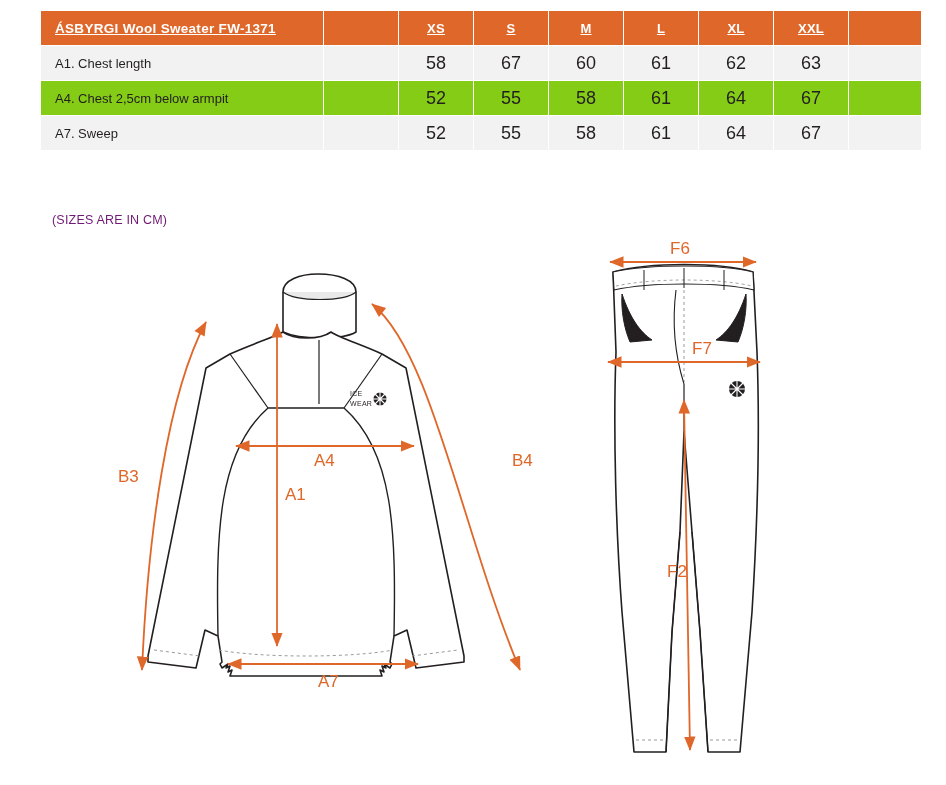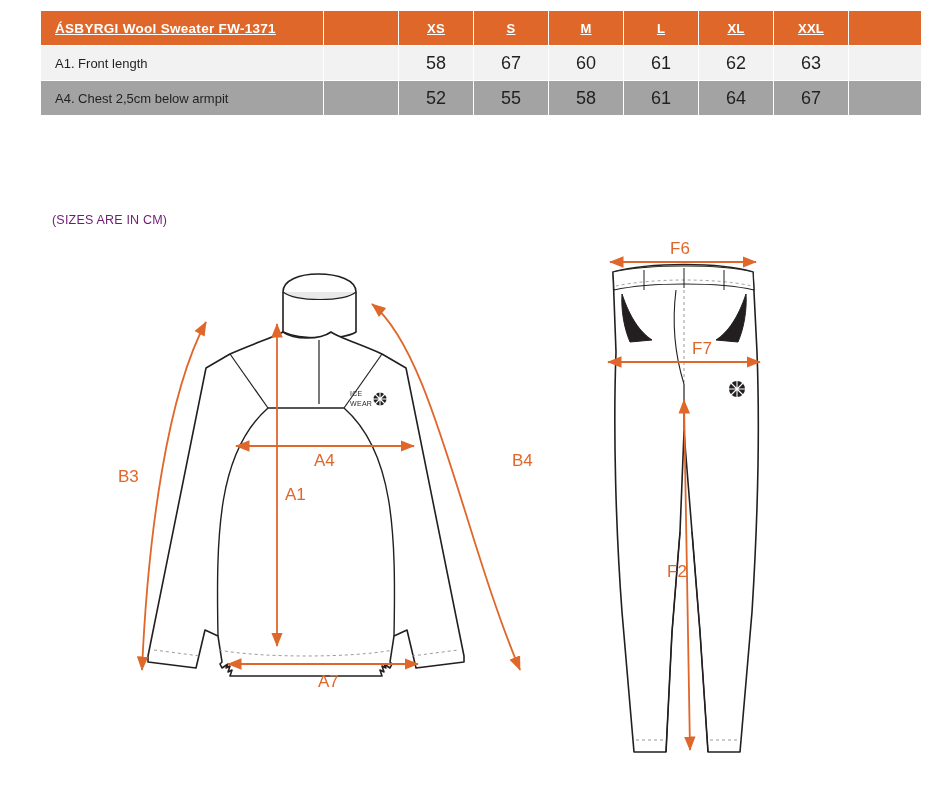--- a/index.html
+++ b/index.html
@@ -43,21 +43,21 @@
   }
   .size-table thead th.title-cell {
     text-align: left;
     padding-left: 14px;
     font-size: 13.5px;
   }
   .size-table tbody tr.row-odd td {
     background: #f2f2f2;
   }
   .size-table tbody tr.row-even td {
-    background: #a3a3a3;
+    background: #84cc16;
   }
   .size-table tbody td.label-cell {
     text-align: left;
     padding-left: 14px;
     font-size: 13px;
     color: #231f20;
   }
   .size-table tbody td.value-cell {
     text-align: center;
     font-size: 18px;
@@ -121,32 +121,43 @@
       <th>S</th>
       <th>M</th>
       <th>L</th>
       <th>XL</th>
       <th>XXL</th>
       <th></th>
     </tr>
   </thead>
   <tbody>
     <tr class="row-odd">
-      <td class="label-cell">A1. Front length</td>
+      <td class="label-cell">A1. Chest length</td>
       <td class="value-cell"></td>
       <td class="value-cell">58</td>
       <td class="value-cell">67</td>
       <td class="value-cell">60</td>
       <td class="value-cell">61</td>
       <td class="value-cell">62</td>
       <td class="value-cell">63</td>
       <td class="value-cell"></td>
     </tr>
     <tr class="row-even">
       <td class="label-cell">A4. Chest 2,5cm below armpit</td>
+      <td class="value-cell"></td>
+      <td class="value-cell">52</td>
+      <td class="value-cell">55</td>
+      <td class="value-cell">58</td>
+      <td class="value-cell">61</td>
+      <td class="value-cell">64</td>
+      <td class="value-cell">67</td>
+      <td class="value-cell"></td>
+    </tr>
+    <tr class="row-odd">
+      <td class="label-cell">A7. Sweep</td>
       <td class="value-cell"></td>
       <td class="value-cell">52</td>
       <td class="value-cell">55</td>
       <td class="value-cell">58</td>
       <td class="value-cell">61</td>
       <td class="value-cell">64</td>
       <td class="value-cell">67</td>
       <td class="value-cell"></td>
     </tr>
   </tbody>

